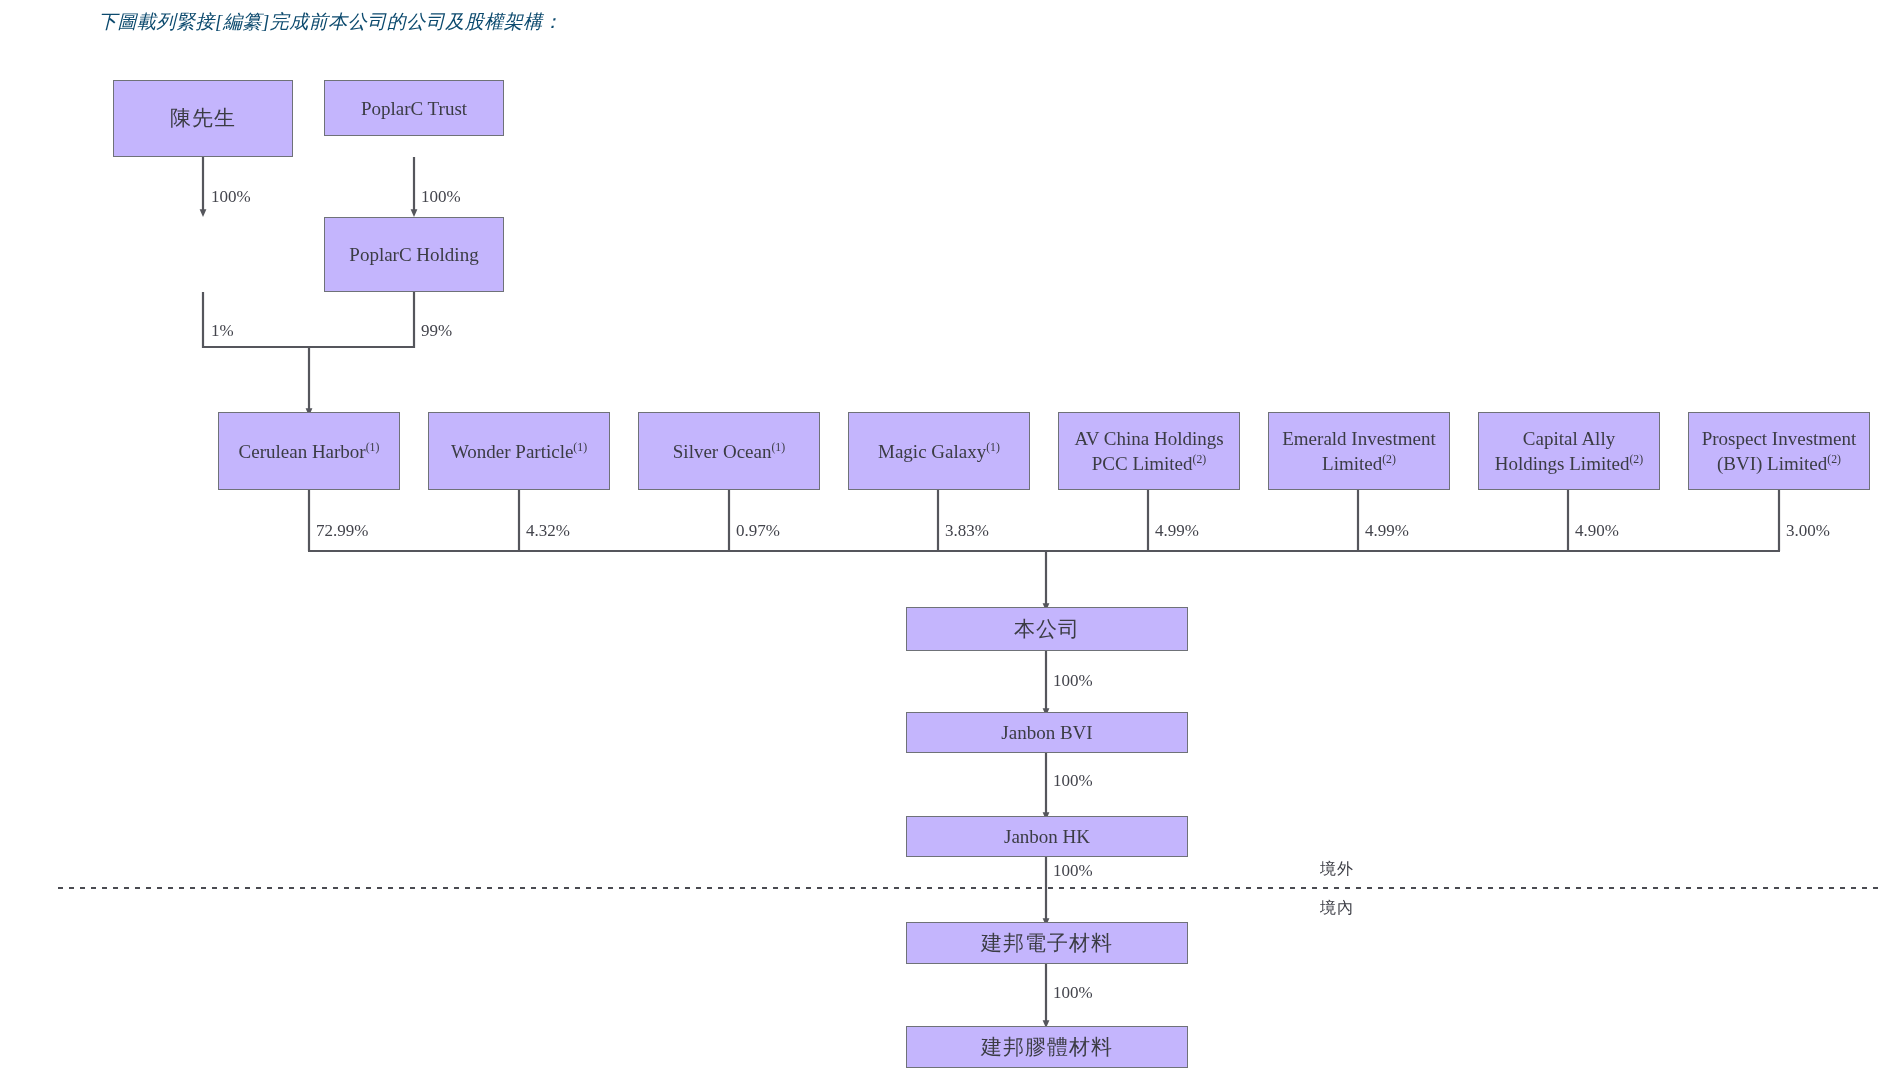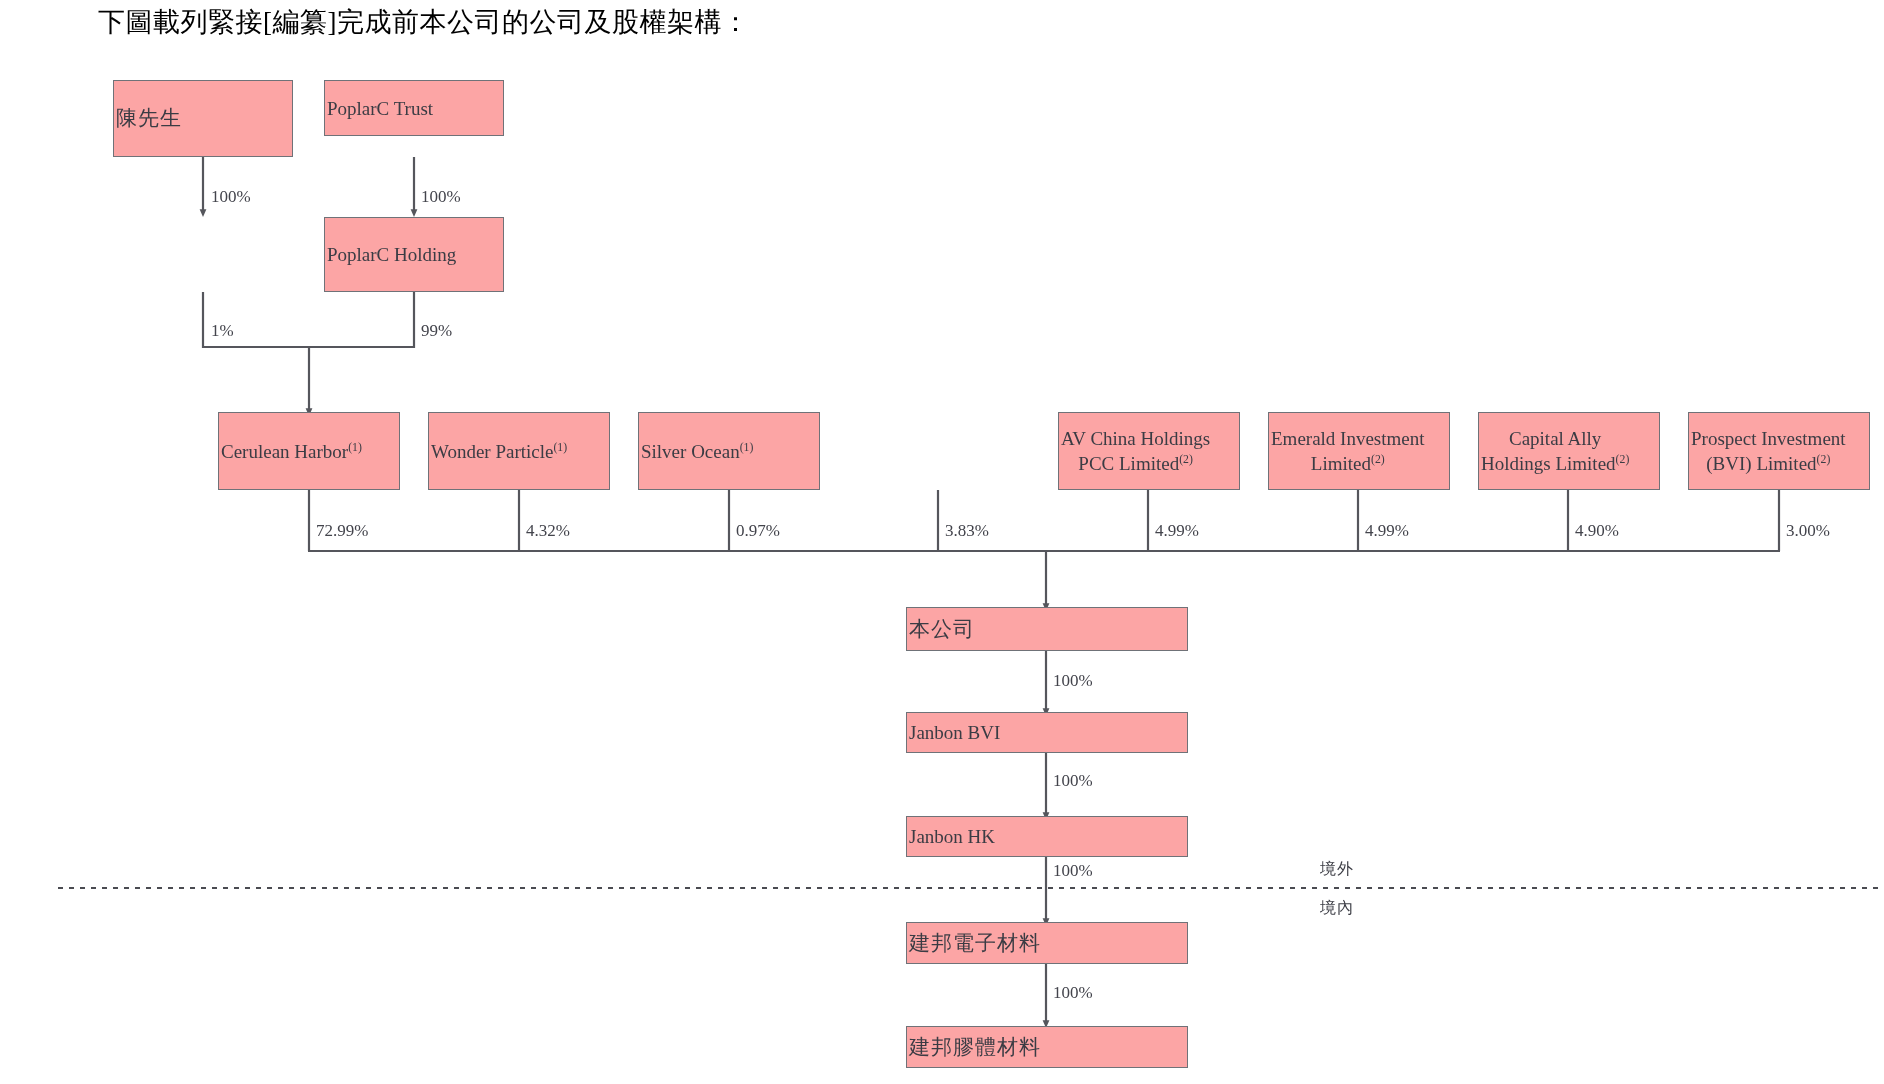--- a/index.html
+++ b/index.html
@@ -26,39 +26,40 @@
     left: 0;
     top: 0;
     width: 1884px;
     height: 1084px;
     pointer-events: none;
   }
   .caption {
     position: absolute;
     left: 98px;
     top: 3px;
-    font-size: 27px;
+    font-size: 19px;
     line-height: 38px;
     letter-spacing: 0.5px;
-    color: #000000;
+    color: #0c4a6e;
     white-space: nowrap;
+    font-style: italic;
   }
   .node {
     position: absolute;
     box-sizing: border-box;
     border: 1.6px solid #6f7278;
-    background: #fca5a5;
+    background: #c4b5fd;
     display: flex;
     align-items: center;
-    justify-content: flex-start;
+    justify-content: center;
     text-align: center;
     color: #3b3c44;
     font-size: 19px;
     line-height: 25px;
-    padding: 2px 2px;
+    padding: 2px 9px;
   }
   .node.cjk {
     font-size: 21px;
     letter-spacing: 1px;
   }
   .node .label {
     display: block;
   }
   .node sup {
     font-size: 0.62em;
@@ -160,20 +161,25 @@
   <div class="node" style="left:428px; top:412px; width:182px; height:78px;">
     <span class="label">
       <span>Wonder Particle</span><sup>(1)</sup>
     </span>
   </div>
   <div class="node" style="left:638px; top:412px; width:182px; height:78px;">
     <span class="label">
       <span>Silver Ocean</span><sup>(1)</sup>
     </span>
   </div>
+  <div class="node" style="left:848px; top:412px; width:182px; height:78px;">
+    <span class="label">
+      <span>Magic Galaxy</span><sup>(1)</sup>
+    </span>
+  </div>
   <div class="node" style="left:1058px; top:412px; width:182px; height:78px;">
     <span class="label">
       <span>AV China Holdings</span><br>
       <span>PCC Limited</span><sup>(2)</sup>
     </span>
   </div>
   <div class="node" style="left:1268px; top:412px; width:182px; height:78px;">
     <span class="label">
       <span>Emerald Investment</span><br>
       <span>Limited</span><sup>(2)</sup>

